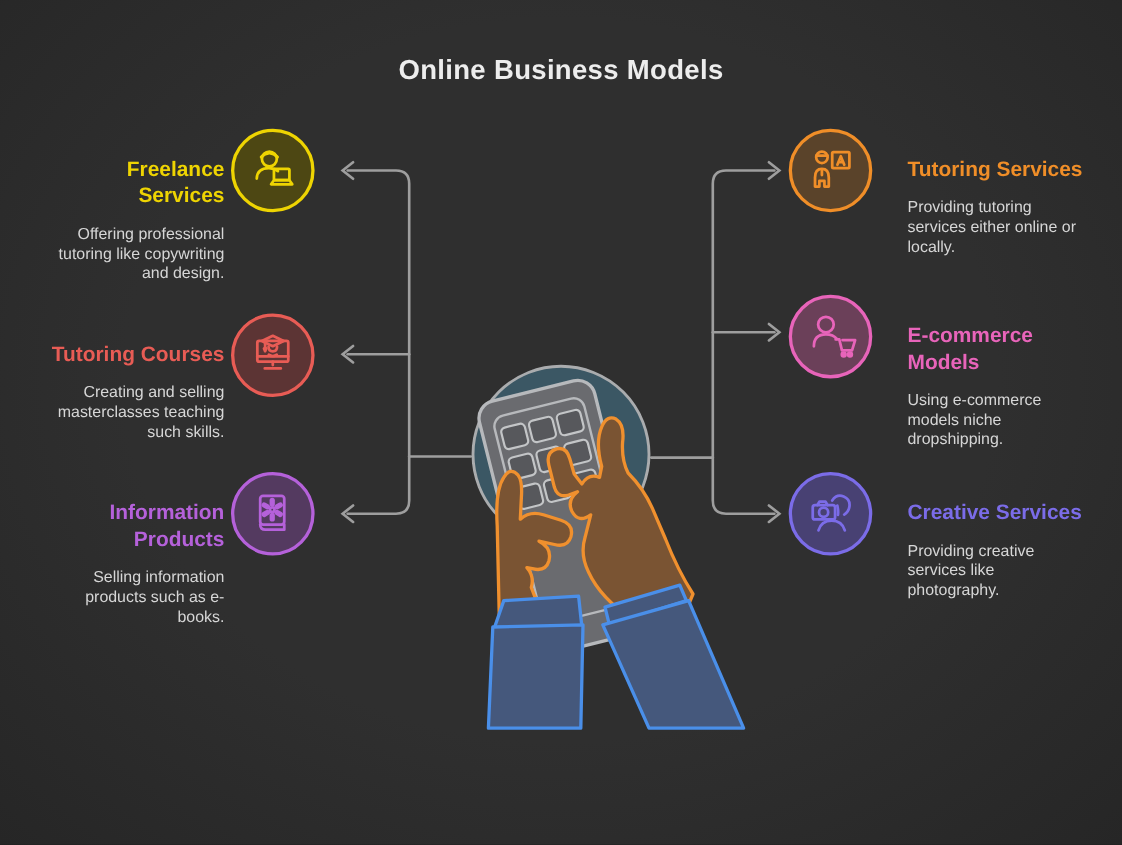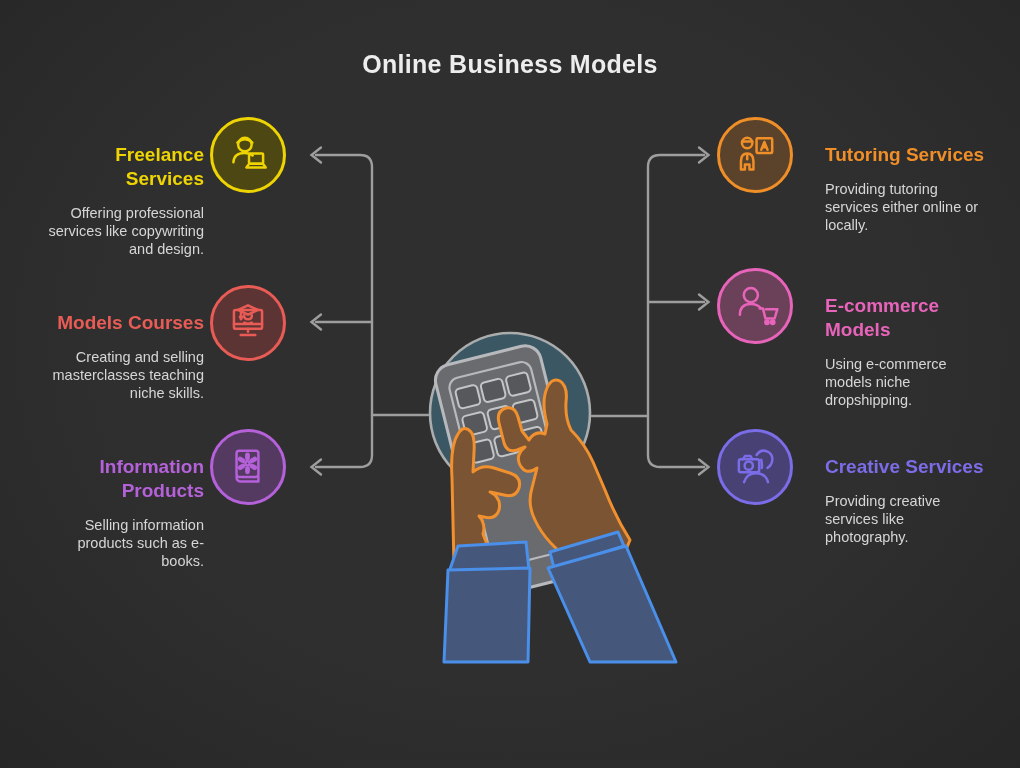--- a/index.html
+++ b/index.html
@@ -102,42 +102,42 @@
       <polygon points="172,234 240,214 246,228 176,250"></polygon>
       <polygon points="170,250 248,228 298,344 212,344"></polygon>
     </g>
   </svg>
 
   <div class="node node-left n-freelance" style="left:28px; top:117px;">
     <div class="texts">
       <div class="node-title">Freelance
 Services</div>
       <div class="node-desc">Offering professional
-services like copywriting
+tutoring like copywriting
 and design.</div>
     </div>
     <div class="icon-badge">
       <svg width="50" height="50" viewBox="0 0 48 48">
         <g class="icon-stroke">
           <circle cx="21" cy="14" r="6.5"></circle>
           <path d="M 13.8 12.2 q 7.2 -7 14.4 0"></path>
           <path d="M 10 31 q 0.5 -9 10.5 -9 q 5 0 8 2.5"></path>
           <rect x="25" y="22.5" width="13.5" height="10" rx="1"></rect>
           <path d="M 22.5 36 h 18.5 l -2.5 -3.5 h -13.5 z"></path>
         </g>
       </svg>
     </div>
   </div>
 
   <div class="node node-left n-digital" style="left:28px; top:285px;">
     <div class="texts">
-      <div class="node-title">Models Courses</div>
+      <div class="node-title">Tutoring Courses</div>
       <div class="node-desc">Creating and selling
 masterclasses teaching
-niche skills.</div>
+such skills.</div>
     </div>
     <div class="icon-badge">
       <svg width="50" height="50" viewBox="0 0 48 48">
         <g class="icon-stroke">
           <rect x="10.5" y="11.5" width="27" height="18" rx="1.5"></rect>
           <path d="M 10.5 25 h 27"></path>
           <path d="M 24 29.5 v 3 M 17 35.5 h 14"></path>
           <path d="M 24 7 l 9.5 4.5 l -9.5 4.5 l -9.5 -4.5 z"></path>
           <path d="M 17.3 13.5 v 4.5"></path>
           <path d="M 16.3 18 h 2 l -1 2.4 z"></path>

